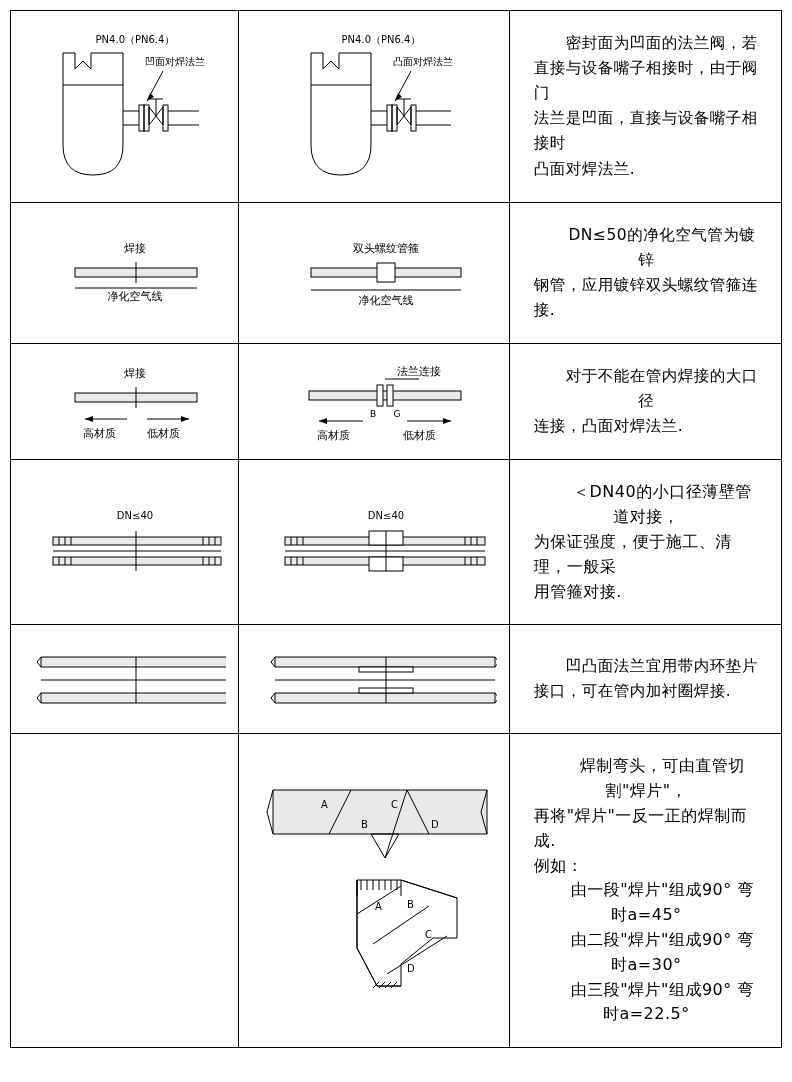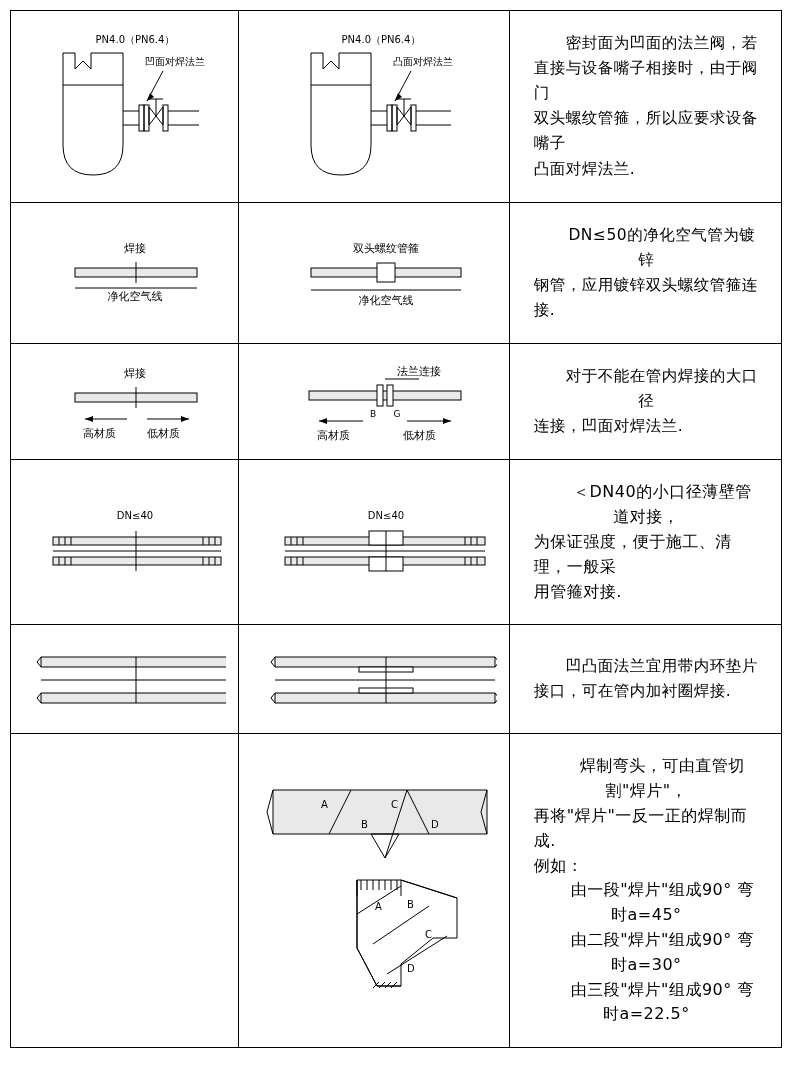--- a/index.html
+++ b/index.html
@@ -88,21 +88,21 @@
           <line x1="165" y1="100" x2="200" y2="100" stroke="#000"></line>
           <line x1="160" y1="46" x2="144" y2="76" stroke="#000"></line>
           <path d="M144 76 L147 68 L151 72 Z" fill="#000"></path>
         </svg>
       </div>
     </td>
     <td>
       <div class="cell note">
         <p class="ind">密封面为凹面的法兰阀，若</p>
         <p>直接与设备嘴子相接时，由于阀门</p>
-        <p>双头螺纹管箍，所以应要求设备嘴子</p>
+        <p>法兰是凹面，直接与设备嘴子相接时</p>
         <p>凸面对焊法兰.</p>
       </div>
     </td>
   </tr>
 
   <tr>
     <td>
       <div class="cell" style="height:90px;">
         <svg width="228" height="90" viewBox="0 0 228 90">
           <text x="112" y="24" text-anchor="middle" class="lbl2">焊接</text>
@@ -163,21 +163,21 @@
           <line x1="156" y1="64" x2="200" y2="64" stroke="#000"></line>
           <path d="M200 64 L192 61 L192 67 Z" fill="#000"></path>
           <text x="66" y="82" text-anchor="start" class="lbl2">高材质</text>
           <text x="152" y="82" text-anchor="start" class="lbl2">低材质</text>
         </svg>
       </div>
     </td>
     <td>
       <div class="cell note">
         <p class="ind">对于不能在管内焊接的大口径</p>
-        <p>连接，凹面对焊法兰.</p>
+        <p>连接，凸面对焊法兰.</p>
       </div>
     </td>
   </tr>
 
 
   <tr>
     <td>
       <div class="cell" style="height:82px;">
         <svg width="228" height="82" viewBox="0 0 228 82">
           <text x="112" y="18" text-anchor="middle" class="lbl">DN≤40</text>

